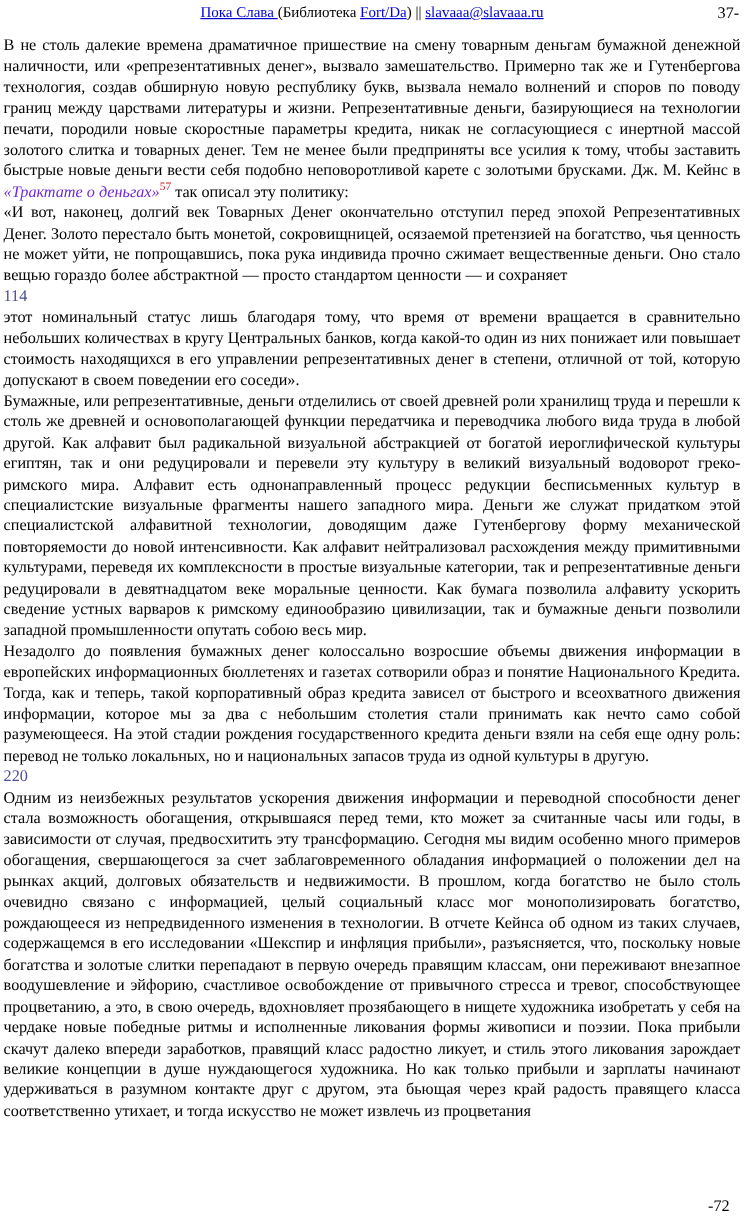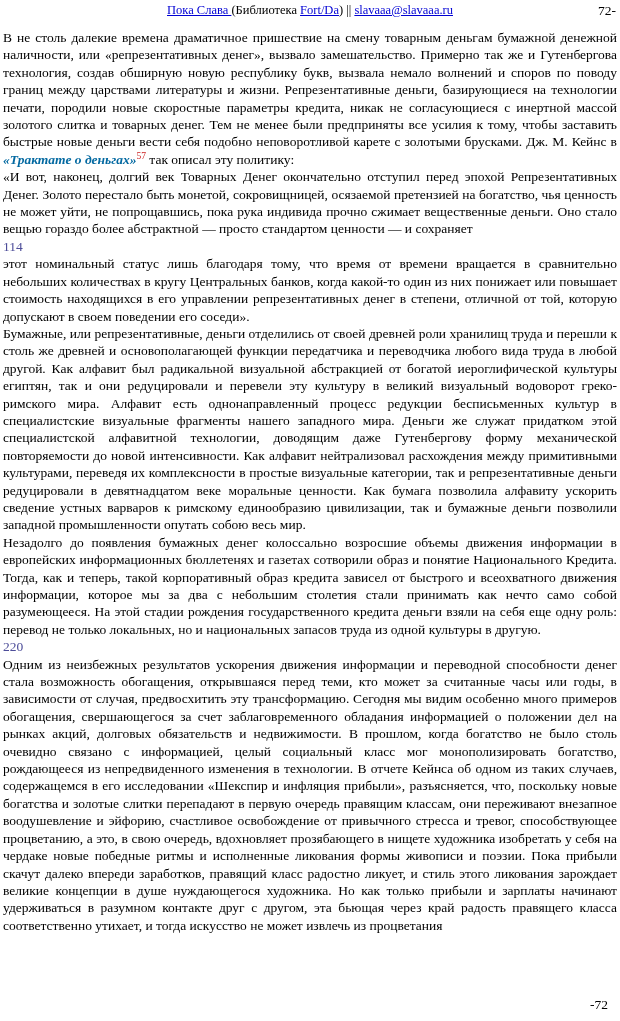--- a/index.html
+++ b/index.html
@@ -37,23 +37,22 @@
     font-size: 13.5px;
     line-height: 17.4px;
     text-align: justify;
   }
   .text-body p { margin: 0; padding: 0; text-indent: 0; }
   .marker {
     color: #4d4d99;
     text-align: left;
   }
   .book-title {
-    color: #0369a1;
+    color: #6d28d9;
     font-style: italic;
-    font-weight: bold;
   }
   .fnref {
     color: #cc2222;
     font-size: 9.5px;
     vertical-align: super;
     line-height: 0;
   }
   .pagenum-bottom {
     position: absolute;
     bottom: 8px;
@@ -63,21 +62,21 @@
 </style>
 </head>
 <body>
 
 <div class="page">
 
   <div class="header-line">
     <a class="hlink">Пока Слава </a><span>(Библиотека </span><a class="hlink">Fort/Da</a><span>) || </span><a class="hlink">slavaaa@slavaaa.ru</a>
   </div>
 
-  <div class="pagenum-top">72-</div>
+  <div class="pagenum-top">37-</div>
 
   <div class="text-body">
 
     <p><span>В не столь далекие времена драматичное пришествие на смену товарным деньгам бумажной денежной наличности, или «репрезентативных денег», вызвало замешательство. Примерно так же и Гутенбергова технология, создав обширную новую республику букв, вызвала немало волнений и споров по поводу границ между царствами литературы и жизни. Репрезентативные деньги, базирующиеся на технологии печати, породили новые скоростные параметры кредита, никак не согласующиеся с инертной массой золотого слитка и товарных денег. Тем не менее были предприняты все усилия к тому, чтобы заставить быстрые новые деньги вести себя подобно неповоротливой карете с золотыми брусками. Дж. М. Кейнс в </span><span class="book-title">«Трактате о деньгах»</span><span class="fnref">57</span><span> так описал эту политику:</span></p>
 
     <p>«И вот, наконец, долгий век Товарных Денег окончательно отступил перед эпохой Репрезентативных Денег. Золото перестало быть монетой, сокровищницей, осязаемой претензией на богатство, чья ценность не может уйти, не попрощавшись, пока рука индивида прочно сжимает вещественные деньги. Оно стало вещью гораздо более абстрактной — просто стандартом ценности — и сохраняет</p>
 
     <p class="marker">114</p>
 
     <p>этот номинальный статус лишь благодаря тому, что время от времени вращается в сравнительно небольших количествах в кругу Центральных банков, когда какой-то один из них понижает или повышает стоимость находящихся в его управлении репрезентативных денег в степени, отличной от той, которую допускают в своем поведении его соседи».</p>

